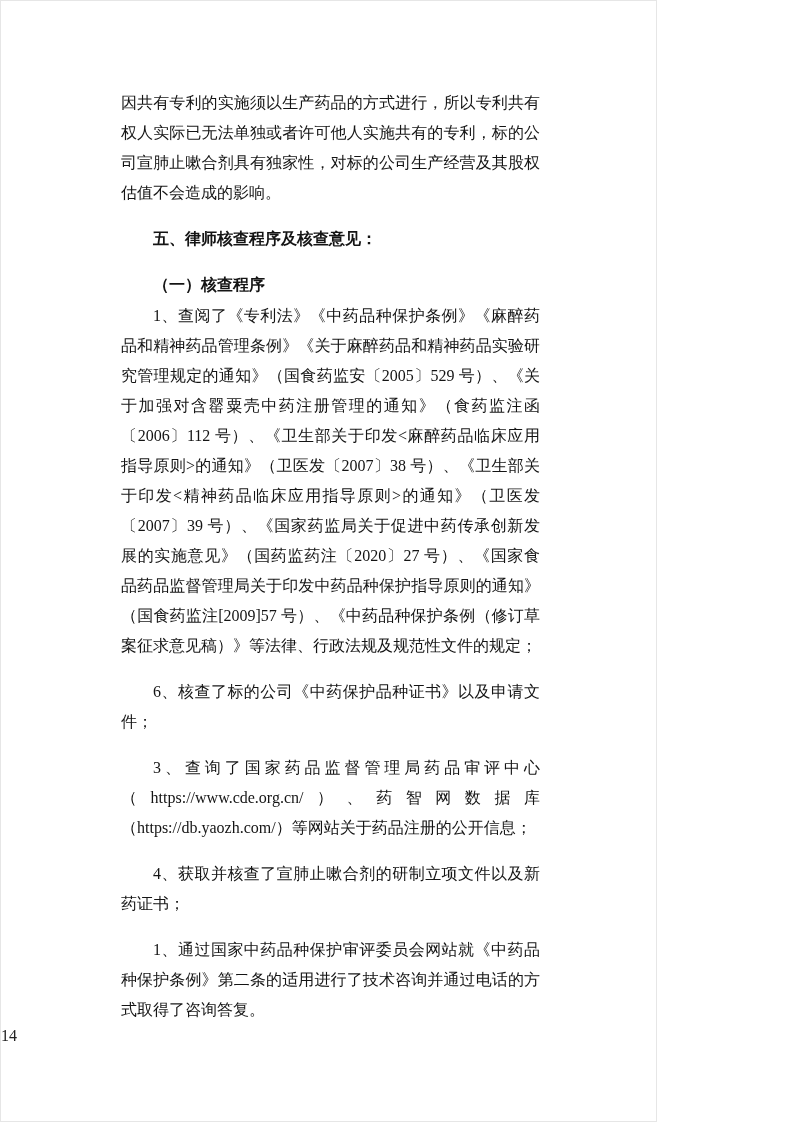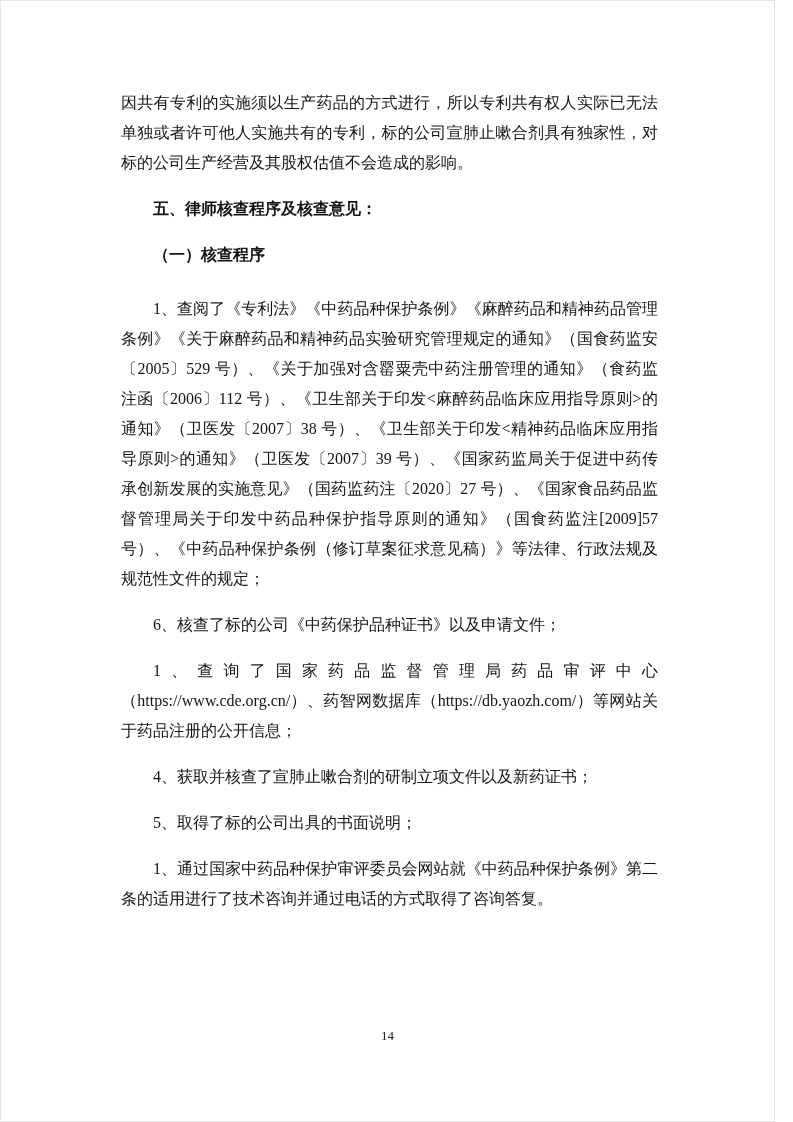--- a/index.html
+++ b/index.html
@@ -9,21 +9,21 @@
   }
   body {
     width: 793px;
     height: 1122px;
     overflow: hidden;
     font-family: "Liberation Serif", "DejaVu Serif", serif;
   }
   .page {
     position: relative;
     box-sizing: border-box;
-    width: 775px;
+    width: 657px;
     height: 1122px;
     background: #ffffff;
     border: 1px solid #e6e6e6;
     padding: 87px 116px 0 120px;
     color: #141414;
     font-size: 16px;
     line-height: 30px;
     text-align: justify;
   }
   .para {
@@ -32,32 +32,32 @@
   }
   .para.no-indent {
     text-indent: 0;
   }
   .heading-1 {
     margin: 0 0 16px 0;
     text-indent: 2em;
     font-weight: bold;
   }
   .heading-2 {
-    margin: 8px 0 24px 0;
+    margin: 8px 0 1px 0;
     text-indent: 2em;
     font-weight: bold;
   }
   .page-footer {
     position: absolute;
     top: 1026px;
     left: 0;
     right: 0;
-    text-align: center;
+    text-align: left;
     text-indent: 0;
-    font-size: 13px;
+    font-size: 16px;
     line-height: 18px;
     color: #222222;
   }
 </style>
 </head>
 <body>
 
 <div class="page">
 
   <p class="para no-indent">因共有专利的实施须以生产药品的方式进行，所以专利共有权人实际已无法单独或者许可他人实施共有的专利，标的公司宣肺止嗽合剂具有独家性，对标的公司生产经营及其股权估值不会造成的影响。</p>
@@ -65,23 +65,22 @@
 
   <p class="heading-1">五、律师核查程序及核查意见：</p>
 
   <p class="heading-2">（一）核查程序</p>
 
   <p class="para">1、查阅了《专利法》《中药品种保护条例》《麻醉药品和精神药品管理条例》《关于麻醉药品和精神药品实验研究管理规定的通知》（国食药监安〔2005〕529 号）、《关于加强对含罂粟壳中药注册管理的通知》（食药监注函〔2006〕112 号）、《卫生部关于印发&lt;麻醉药品临床应用指导原则&gt;的通知》（卫医发〔2007〕38 号）、《卫生部关于印发&lt;精神药品临床应用指导原则&gt;的通知》（卫医发〔2007〕39 号）、《国家药监局关于促进中药传承创新发展的实施意见》（国药监药注〔2020〕27 号）、《国家食品药品监督管理局关于印发中药品种保护指导原则的通知》（国食药监注[2009]57 号）、《中药品种保护条例（修订草案征求意见稿）》等法律、行政法规及规范性文件的规定；</p>
 
   <p class="para">6、核查了标的公司《中药保护品种证书》以及申请文件；</p>
 
 
-  <p class="para">1、查询了国家药品监督管理局药品审评中心（https://www.cde.org.cn/）、药智网数据库（https://db.yaozh.com/）等网站关于药品注册的公开信息；</p>
+  <p class="para">3、查询了国家药品监督管理局药品审评中心（https://www.cde.org.cn/）、药智网数据库（https://db.yaozh.com/）等网站关于药品注册的公开信息；</p>
 
   <p class="para">4、获取并核查了宣肺止嗽合剂的研制立项文件以及新药证书；</p>
 
-  <p class="para">5、取得了标的公司出具的书面说明；</p>
 
   <p class="para">1、通过国家中药品种保护审评委员会网站就《中药品种保护条例》第二条的适用进行了技术咨询并通过电话的方式取得了咨询答复。</p>
 
   <div class="page-footer">14</div>
 
 </div>
 
 </body></html>

